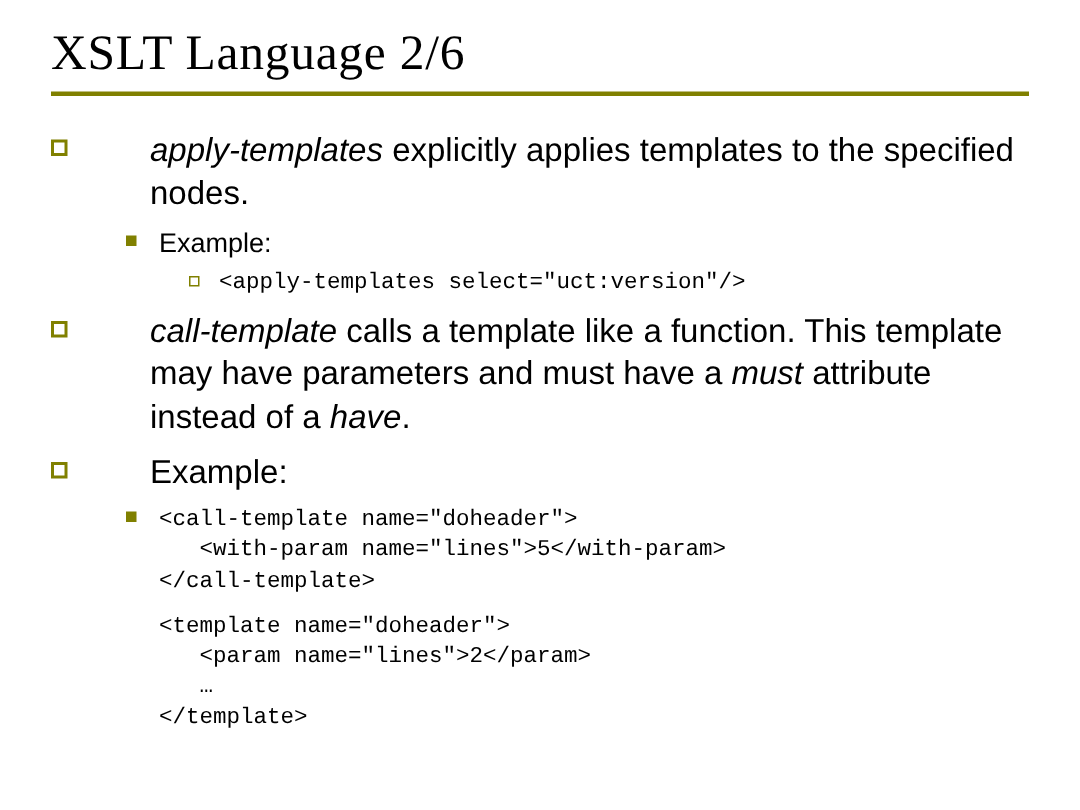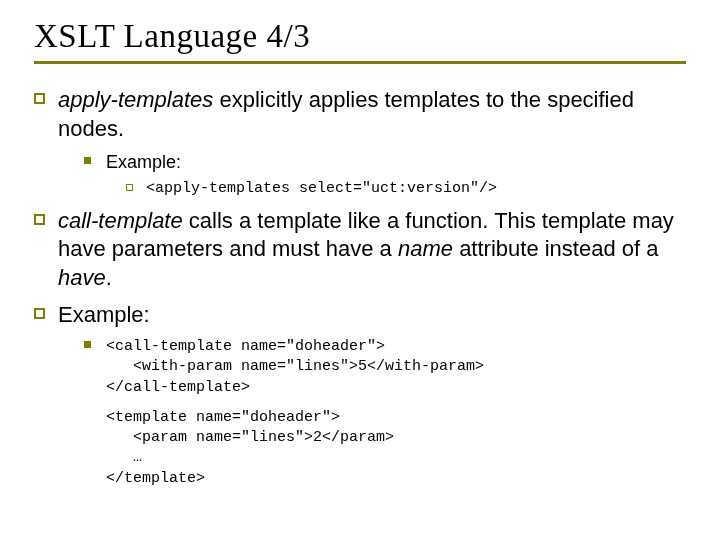--- a/index.html
+++ b/index.html
@@ -21,20 +21,21 @@
   }
   .underline {
     height: 3px;
     background: #808000;
     margin-bottom: 22px;
     width: 100%;
   }
   .lvl1 {
     display: flex;
     margin-bottom: 8px;
+    gap: 42px;
   }
   .lvl1 .bullet {
     width: 24px;
     flex-shrink: 0;
     display: flex;
     align-items: flex-start;
     padding-top: 7px;
   }
   .lvl1 .bullet .sq {
     width: 11px;
@@ -114,21 +115,21 @@
     font-size: 15px;
     line-height: 1.35;
     font-family: 'Courier New', Courier, monospace;
     white-space: pre;
   }
   .italic { font-style: italic; }
 </style>
 </head>
 <body>
 
-<div class="title">XSLT Language 4/3</div>
+<div class="title">XSLT Language 2/6</div>
 <div class="underline"></div>
 
 <div class="lvl1">
   <div class="bullet">
       <div class="sq"></div>
     </div>
   <div class="text">
     <span class="italic">apply-templates</span><span> explicitly applies templates to the specified nodes.</span>
   </div>
 </div>
@@ -145,21 +146,21 @@
       <div class="sq"></div>
     </div>
   <div class="text">&lt;apply-templates select="uct:version"/&gt;</div>
 </div>
 
 <div class="lvl1">
   <div class="bullet">
       <div class="sq"></div>
     </div>
   <div class="text">
-    <span class="italic">call-template</span><span> calls a template like a function. This template may have parameters and must have a </span><span class="italic">name</span><span> attribute instead of a </span><span class="italic">have</span><span>.</span>
+    <span class="italic">call-template</span><span> calls a template like a function. This template may have parameters and must have a </span><span class="italic">must</span><span> attribute instead of a </span><span class="italic">have</span><span>.</span>
   </div>
 </div>
 
 <div class="lvl1">
   <div class="bullet">
       <div class="sq"></div>
     </div>
   <div class="text">Example:</div>
 </div>
 

